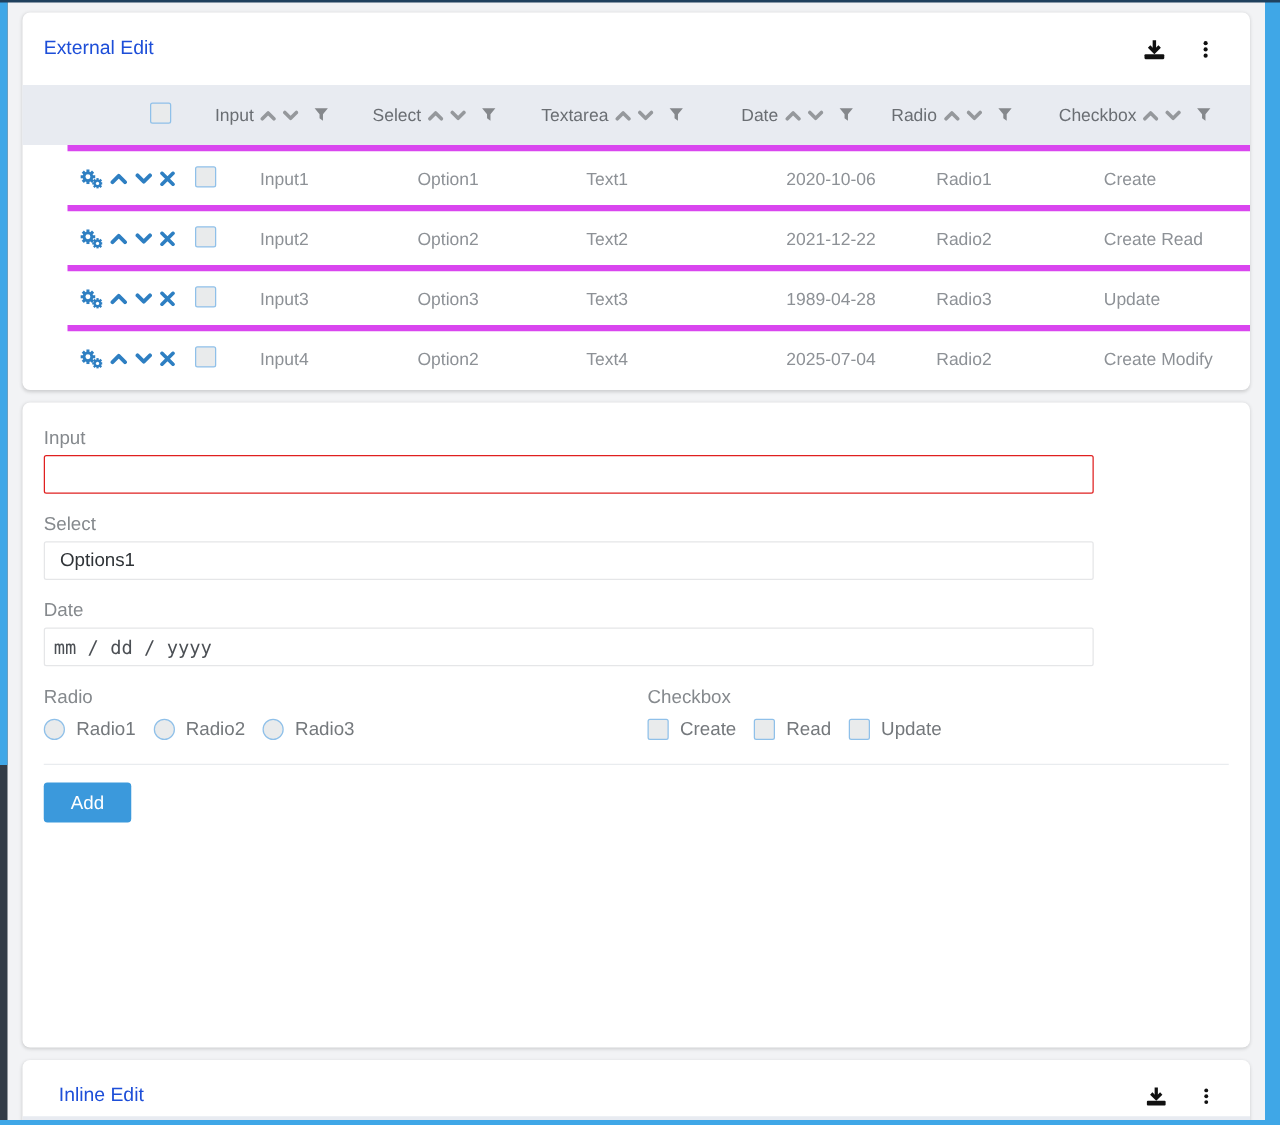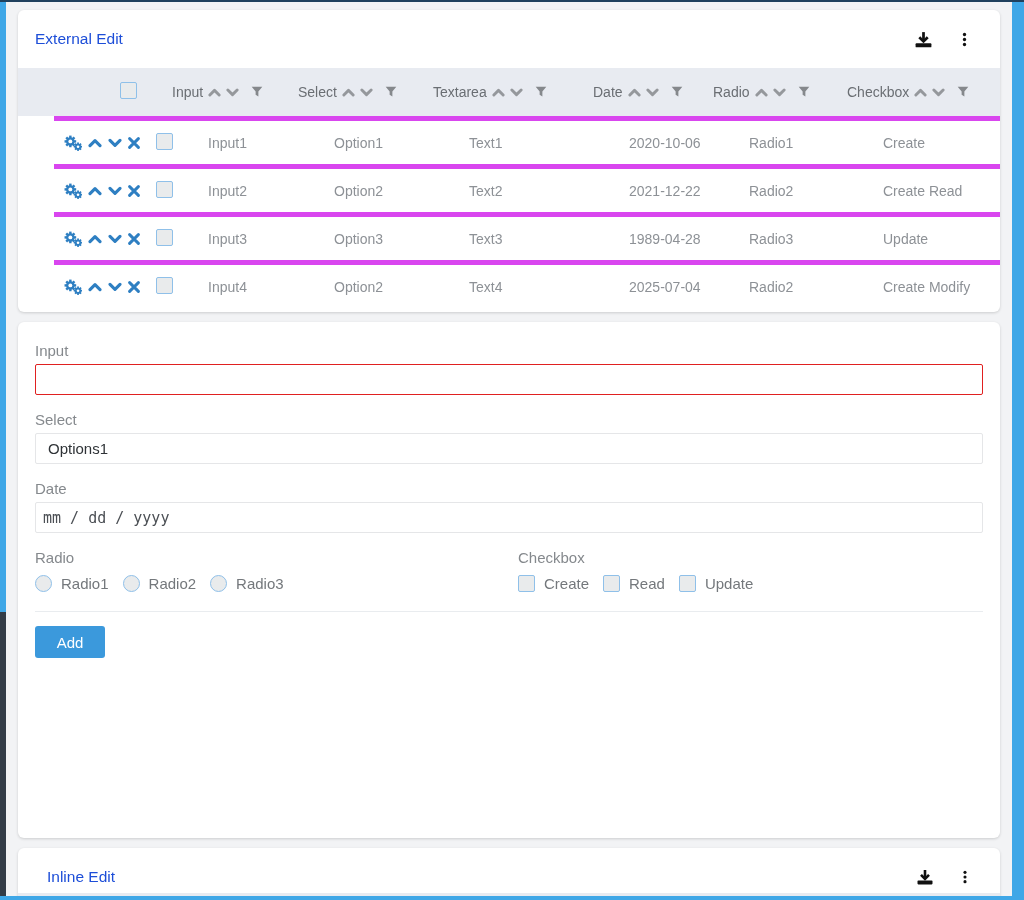--- a/index.html
+++ b/index.html
@@ -54,21 +54,21 @@
   .cb, .rd {
     display:inline-block; width:17px; height:17px; background:#e9ebec;
     border:1px solid #8fc0e9; border-radius:2px; flex:none;
   }
   .rd { border-radius:50%; }
 
   
   .form-body { padding:20px 17px 0; position:relative; }
   .f-label { display:block; font-size:15px; color:#85898d; margin-bottom:5px; }
   .f-control {
-    width:948px; height:31px; border:1px solid #e5e6e8; border-radius:2px;
+    width:840px; height:31px; border:1px solid #e5e6e8; border-radius:2px;
     background:#fff; font-family:"Liberation Sans",sans-serif; font-size:15px;
     padding:0 12px; color:#2f3337; outline:none; display:block;
   }
   .f-group { margin-bottom:16px; }
   .input-error { border:1px solid #e02020; }
   .select-box { display:flex; align-items:center; cursor:pointer; }
   .textarea-wrap { position:relative; width:948px; }
   .f-textarea {
     width:948px; height:129px; border:1px solid #e5e6e8; border-radius:2px;
     resize:none; font-family:"Liberation Sans",sans-serif; font-size:15px;

